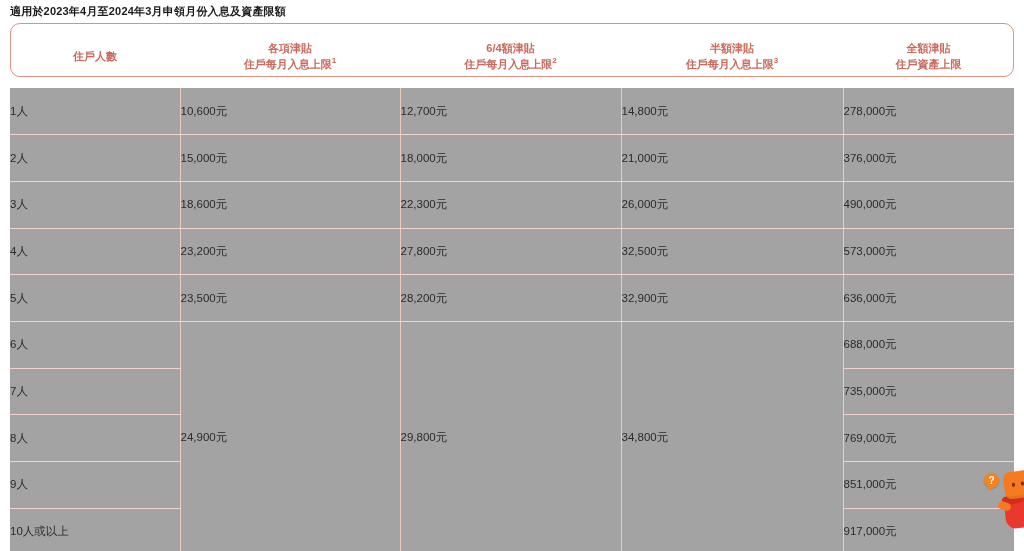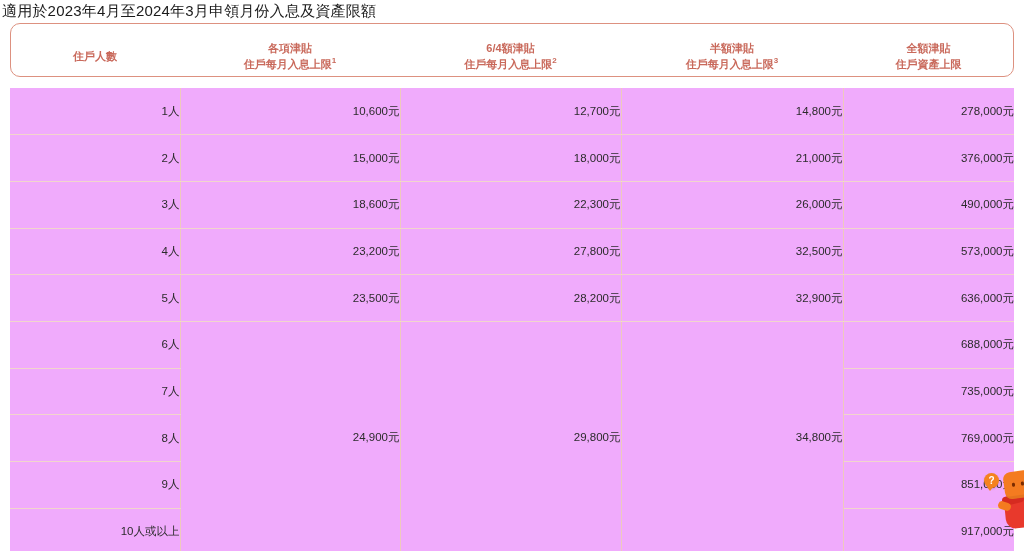--- a/index.html
+++ b/index.html
@@ -19,24 +19,24 @@
   .page {
     position: relative;
     width: 1024px;
     height: 551px;
     box-sizing: border-box;
     padding: 0;
   }
 
   
   .caption {
-    font-size: 15px;
-    font-weight: normal;
+    font-size: 11px;
+    font-weight: bold;
     color: #1a1a1a;
-    padding: 4px 0 0 2px;
+    padding: 4px 0 0 10px;
     line-height: 14px;
     letter-spacing: 0.2px;
     white-space: nowrap;
   }
 
   
   .table-wrap {
     position: relative;
     margin: 5px 10px 0 10px;
   }
@@ -86,26 +86,26 @@
     z-index: 1;
   }
 
   
   tbody tr {
     height: 46.7px;
   }
   tbody td {
     font-size: 11.5px;
     color: #2b2b2b;
-    text-align: right;
+    text-align: left;
     vertical-align: middle;
     border-bottom: 1px solid #f2d5cc;
     border-right: 1px solid #eec9bd;
     padding: 0;
-    background: #f0abfc;
+    background: #a3a3a3;
   }
   tbody td:last-child {
     border-right: none;
   }
   tbody tr:last-child td {
     border-bottom: 1px solid #fca5a5;
   }
 
   
   td.merged {

